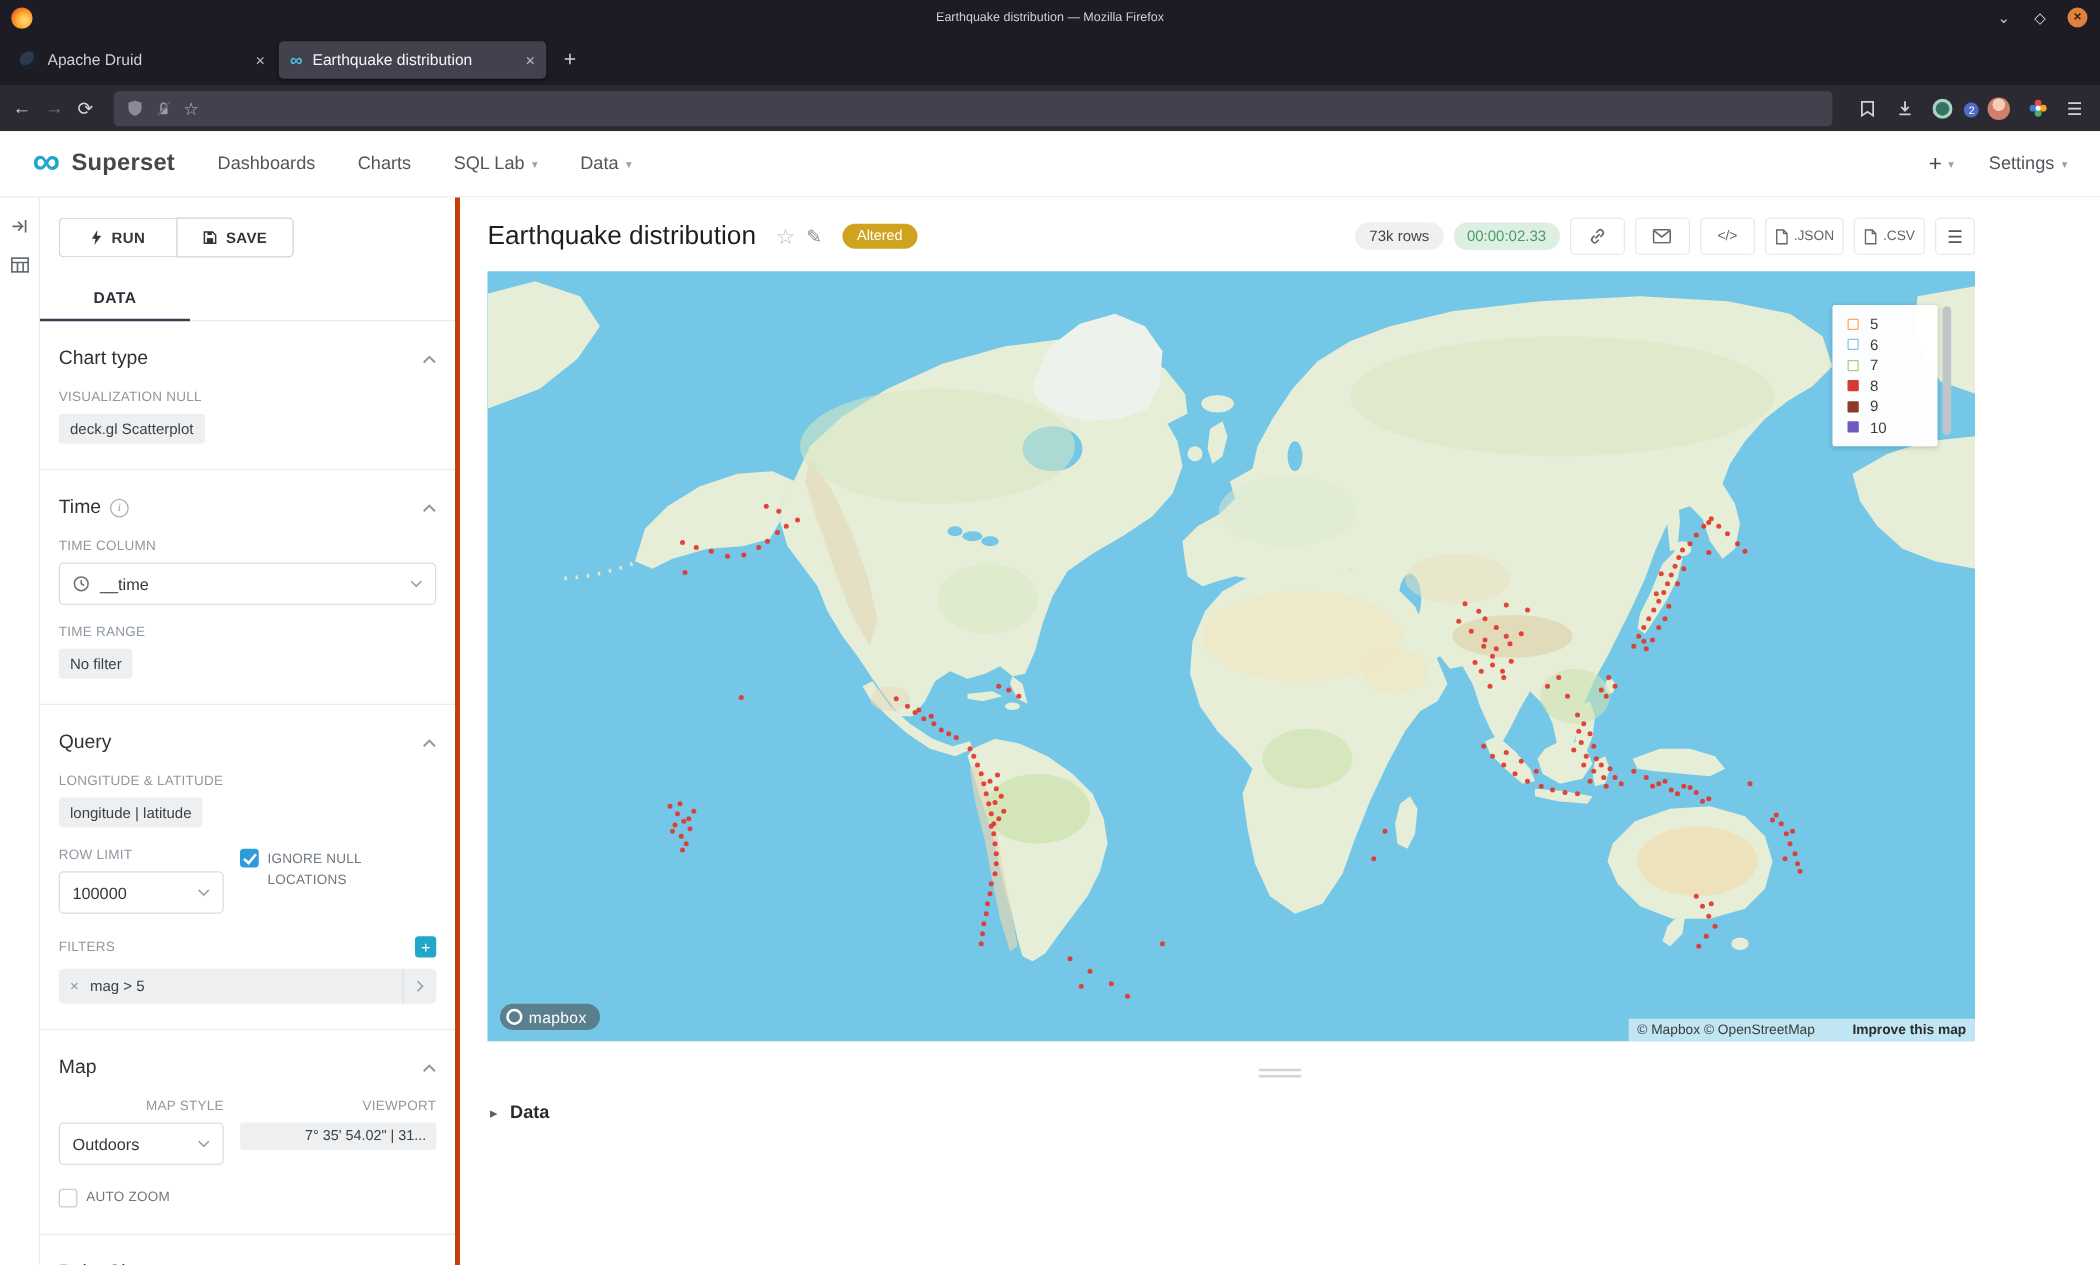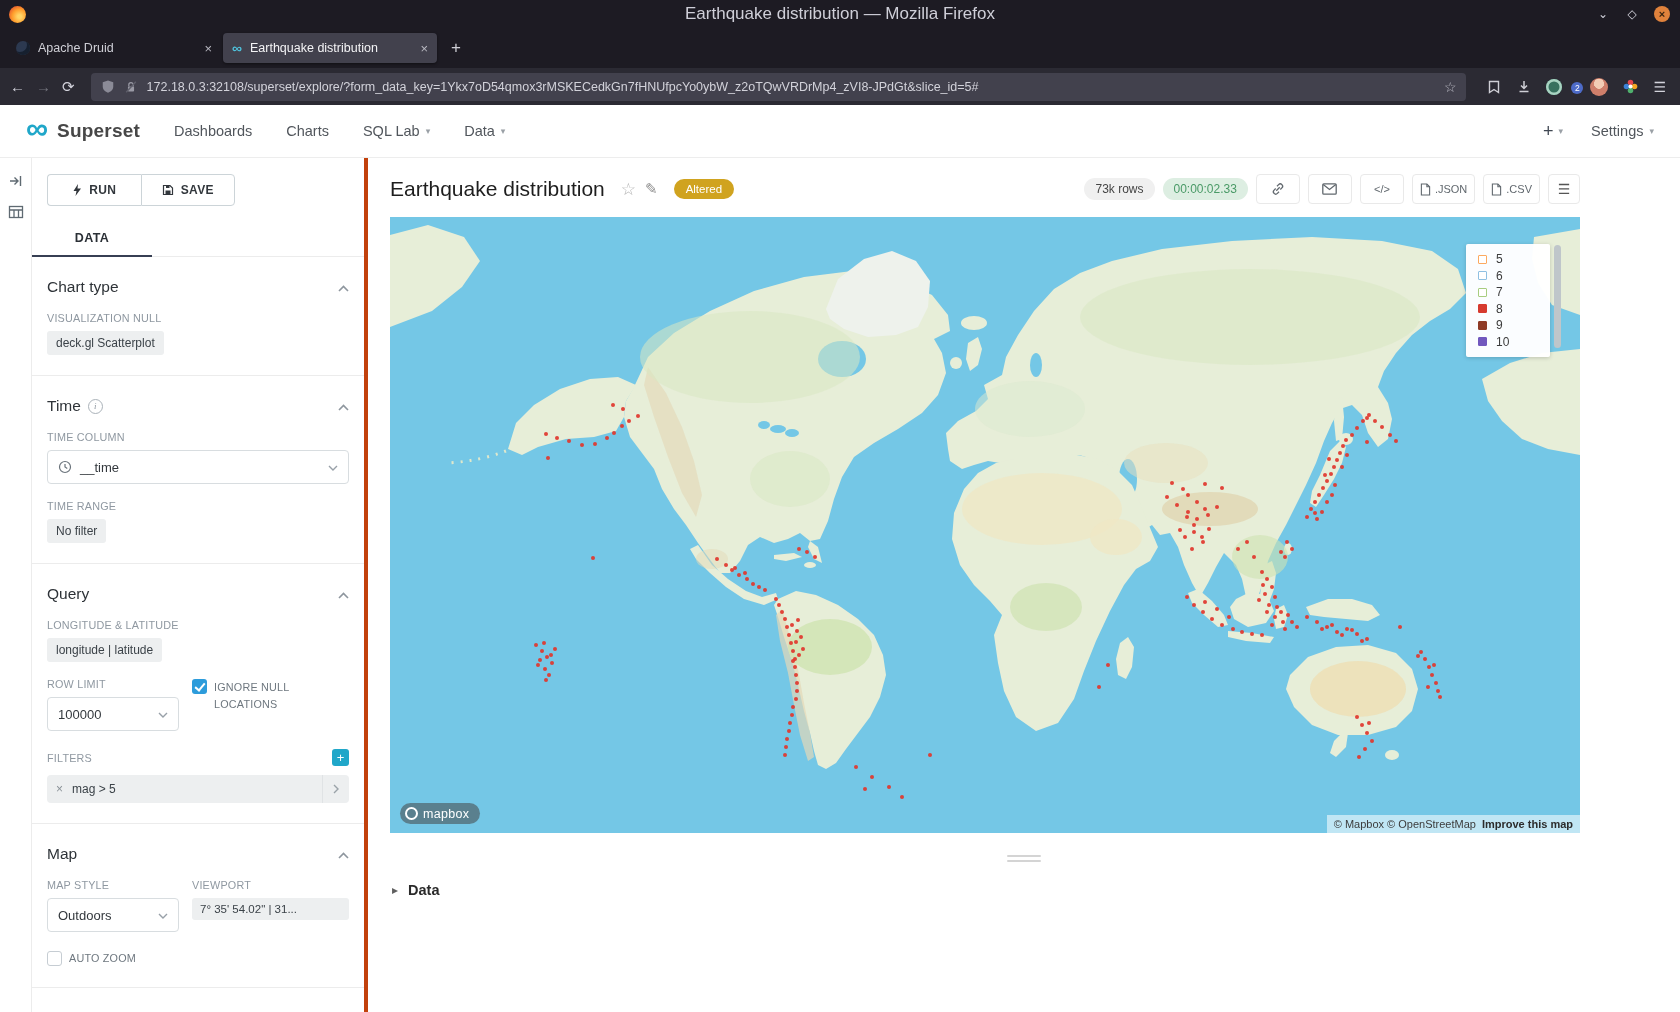--- a/index.html
+++ b/index.html
@@ -2,21 +2,21 @@
 <html><head>
 <meta charset="utf-8">
 <style>
   html,body{margin:0;padding:0;}
   body{width:1680px;height:1012px;font-family:"Liberation Sans",sans-serif;background:#fff;overflow:hidden;}
   .screen{width:1680px;height:1012px;display:flex;flex-direction:column;}
 
   
   .titlebar{height:28px;background:#1d1b23;display:flex;align-items:center;position:relative;flex:0 0 auto;}
   .ff-logo{width:17px;height:17px;border-radius:50%;margin-left:9px;background:radial-gradient(circle at 62% 62%,#ffd567 12%,#ff9e2c 48%,#e2552f 82%);z-index:2;}
-  .win-title{position:absolute;left:0;right:0;text-align:center;color:#cfcfd8;font-size:17px;}
+  .win-title{position:absolute;left:0;right:0;text-align:center;color:#cfcfd8;font-size:10px;}
   .win-controls{margin-left:auto;display:flex;align-items:center;gap:15px;padding-right:10px;z-index:2;color:#cfcfd8;}
   .wc{font-size:12px;width:14px;text-align:center;}
   .wc-close{width:16px;height:16px;border-radius:50%;background:#e0823c;color:#3a2410;font-size:11px;line-height:16px;text-align:center;font-weight:700;}
 
   .tabstrip{height:40px;background:#1d1b23;display:flex;align-items:center;padding-left:6px;flex:0 0 auto;}
   .tab{width:196px;height:30px;display:flex;align-items:center;gap:8px;padding:0 9px;border-radius:4px;margin:0 1px;color:#cfcfd6;font-size:12.5px;}
   .tab.active{background:#42414d;color:#f4f4f6;box-shadow:0 1px 3px rgba(0,0,0,.45);}
   .tab-title{flex:1;white-space:nowrap;overflow:hidden;text-overflow:ellipsis;}
   .tab-close{font-size:13px;color:#b9b9c2;}
   .ico-druid{width:14px;height:14px;border-radius:50%;background:#2c3950;box-shadow:inset -3px -3px 0 #16202f;flex:0 0 auto;}
@@ -74,21 +74,21 @@
   .checkbox.on{background:#2d9cdb;position:relative;}
   .checkbox.on::after{content:"";position:absolute;left:4.5px;top:2px;width:4px;height:8px;border:solid #fff;border-width:0 2px 2px 0;transform:rotate(40deg);}
   .checkbox.off{border:1.5px solid #c6cdd3;background:#fff;}
   .check-lbl{font-size:10.8px;color:#6e777f;line-height:1.55;letter-spacing:.2px;}
   .filters-row{display:flex;align-items:center;margin-top:18px;}
   .plus-sq{margin-left:auto;width:17px;height:17px;border-radius:3px;background:#20a7c9;color:#fff;font-size:13px;line-height:17px;text-align:center;}
   .filter-bar{margin-top:9px;height:28px;background:#edeff0;border-radius:4px;display:flex;align-items:center;font-size:12px;color:#3b4248;}
   .fb-x{padding:0 9px;color:#8a9298;font-size:12px;}
   .fb-txt{flex:1;}
   .fb-caret{padding:0 10px;color:#9aa2a8;border-left:1px solid #e0e3e5;font-size:12px;height:100%;display:flex;align-items:center;}
-  .map-grid{display:flex;gap:13px;}
+  .map-grid{display:flex;gap:13px;text-align:right;}
   .vp-chip{display:block;background:#edeff0;border-radius:3px;padding:5px 8px;font-size:11.5px;color:#3b4248;margin-top:7px;white-space:nowrap;overflow:hidden;text-overflow:ellipsis;}
 
   
   .main{flex:1;display:flex;flex-direction:column;min-width:0;overflow:hidden;background:#fff;}
   .main-hdr{display:flex;align-items:center;margin:16px 0 0 22px;width:1190px;gap:9px;flex:0 0 auto;}
   .chart-title{font-size:21px;color:#1e1e1e;}
   .hdr-star{font-size:17px;color:#b5b5b5;margin-left:7px;}
   .hdr-edit{font-size:15px;color:#8e8e8e;}
   .badge-altered{color:#fff;font-size:11.5px;padding:4px 12px;border-radius:12px;margin-left:7px;}
   .hdr-right{margin-left:auto;display:flex;align-items:center;gap:8px;}
@@ -101,21 +101,21 @@
   .dots{position:absolute;inset:0;}
   .dot{position:absolute;width:4px;height:4px;border-radius:50%;margin:-2px 0 0 -2px;opacity:.92;}
   .legend{position:absolute;top:27px;right:30px;width:72px;background:rgba(255,255,255,.97);border-radius:2px;box-shadow:0 1px 4px rgba(0,0,0,.18);padding:7px 0 7px 12px;}
   .lg-row{display:flex;align-items:center;gap:9px;height:16.5px;}
   .lg-sw{width:9px;height:9px;border:1.5px solid transparent;border-radius:1px;box-sizing:border-box;background:#fff;}
   .lg-lb{font-size:12px;color:#3c3c3c;}
   .map-scrollthumb{position:absolute;top:28px;right:19px;width:7px;height:103px;border-radius:4px;background:#bfc6ca;}
   .mapbox-logo{position:absolute;left:10px;bottom:9px;height:21px;border-radius:11px;background:rgba(70,70,70,.55);display:flex;align-items:center;color:#fff;font-size:12.5px;padding:0 11px 0 5px;gap:5px;letter-spacing:.3px;}
   .mb-circle{width:13px;height:13px;border-radius:50%;border:2.5px solid #fff;box-sizing:border-box;}
   .attribution{position:absolute;right:0;bottom:0;background:rgba(255,255,255,.55);font-size:11px;color:#3c3c3c;padding:3px 7px;display:flex;gap:6px;}
-  .attr-improve{font-weight:700;color:#2c2c2c;}
+  .attr-improve{font-weight:700;color:#2c2c2c;margin-left:24px;}
 
   .drag-handle{width:34px;margin:22px auto 0;display:flex;flex-direction:column;gap:3px;flex:0 0 auto;}
   .drag-handle i{height:2px;background:#d4d4d4;border-radius:1px;display:block;}
   .data-collapse{display:flex;align-items:center;gap:10px;margin:12px 0 0 24px;padding:8px 0;flex:0 0 auto;}
   .dc-caret{color:#5f5f5f;font-size:12px;}
   .dc-label{font-size:14.5px;font-weight:700;color:#2a2a2a;}
 </style>
 </head>
 <body>
 
@@ -151,21 +151,20 @@
     <span class="nav-glyph">⟳</span>
     <div class="urlfield">
       <svg width="14" height="15" viewBox="0 0 16 16">
           <path d="M8 1 L14 3 V8 C14 12 11 14 8 15 C5 14 2 12 2 8 V3 Z" fill="#8b8b97"></path>
         </svg>
       <svg width="14" height="14" viewBox="0 0 16 16">
         <path d="M5.5 7.5 V5.5 a2.5 2.5 0 0 1 5 0 V7.5" fill="none" stroke="#9a9aa5" stroke-width="1.4"></path>
         <rect x="4.5" y="7.5" width="7" height="5.5" rx="1" fill="#9a9aa5"></rect>
         <line x1="2.5" y1="14" x2="13.5" y2="2" stroke="#5f5f6b" stroke-width="1.6"></line>
       </svg>
-      <span class="url-text">172.18.0.3:32108/superset/explore/?form_data_key=1Ykx7oD54qmox3rMSKECedkGn7fHNUfpcYo0ybW_z2oTQwVRDrMp4_zVI8-JPdGt&amp;slice_id=5#</span>
       <span class="url-star">☆</span>
     </div>
     <div class="toolbar-icons">
       <svg width="16" height="16" viewBox="0 0 16 16">
           <path d="M3.5 2.5 H12.5 V13.5 L8 10.5 L3.5 13.5 Z" fill="none" stroke="#cfcfd6" stroke-width="1.4"></path>
         </svg>
       <svg width="16" height="16" viewBox="0 0 16 16">
           <path d="M8 2 V9 M5 6.5 L8 9.5 L11 6.5 M3.5 12.5 H12.5" fill="none" stroke="#cfcfd6" stroke-width="1.5"></path>
         </svg>
       <span class="ext-circle"></span>

